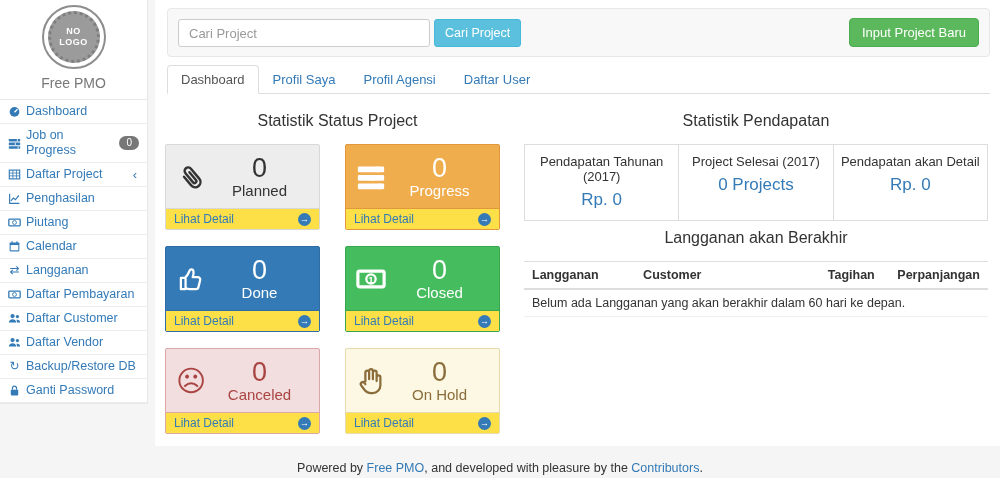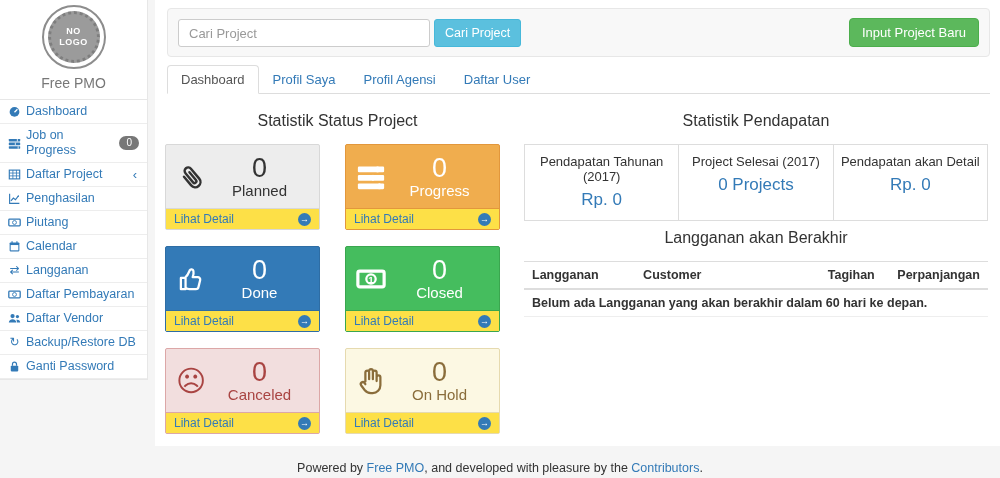--- a/index.html
+++ b/index.html
@@ -72,21 +72,21 @@
   .stat { flex:1; text-align:center; padding:9px 6px 10px; border-right:1px solid #ddd; }
   .stat:last-child { border-right:none; }
   .stat-label { font-size:13px; color:#333; }
   .stat-value { font-size:17px; color:#337ab7; margin-top:6px; }
 
   
   .sub-title { margin-top:16px; }
   table.subs { width:100%; border-collapse:collapse; font-size:12.5px; }
   table.subs th { text-align:left; font-weight:bold; padding:6px 8px; border-top:1px solid #ddd; border-bottom:2px solid #ddd; }
   table.subs th.r { text-align:left; }
-  table.subs td { padding:6px 8px; border-bottom:1px solid #eee;font-weight:bold; }
+  table.subs td { padding:6px 8px; border-bottom:1px solid #eee; }
 
   
   .page-footer { text-align:center; padding:15px 0; font-size:12.5px; color:#333; }
   .page-footer a { color:#337ab7; text-decoration:none; }
 
   .hidden-defs { position:absolute; width:0; height:0; overflow:hidden; }
 </style>
 </head>
 <body>
 
@@ -244,20 +244,30 @@
           </a>
         </li>
       <li>
           <a href="#">
         <span class="s-icon">
               <svg>
                 <use href="#i-money"></use>
               </svg>
             </span>
         <span>Daftar Pembayaran</span>
+          </a>
+        </li>
+      <li>
+          <a href="#">
+        <span class="s-icon">
+              <svg>
+                <use href="#i-users"></use>
+              </svg>
+            </span>
+        <span>Daftar Customer</span>
           </a>
         </li>
       <li>
           <a href="#">
         <span class="s-icon">
               <svg>
                 <use href="#i-users"></use>
               </svg>
             </span>
         <span>Daftar Vendor</span>

